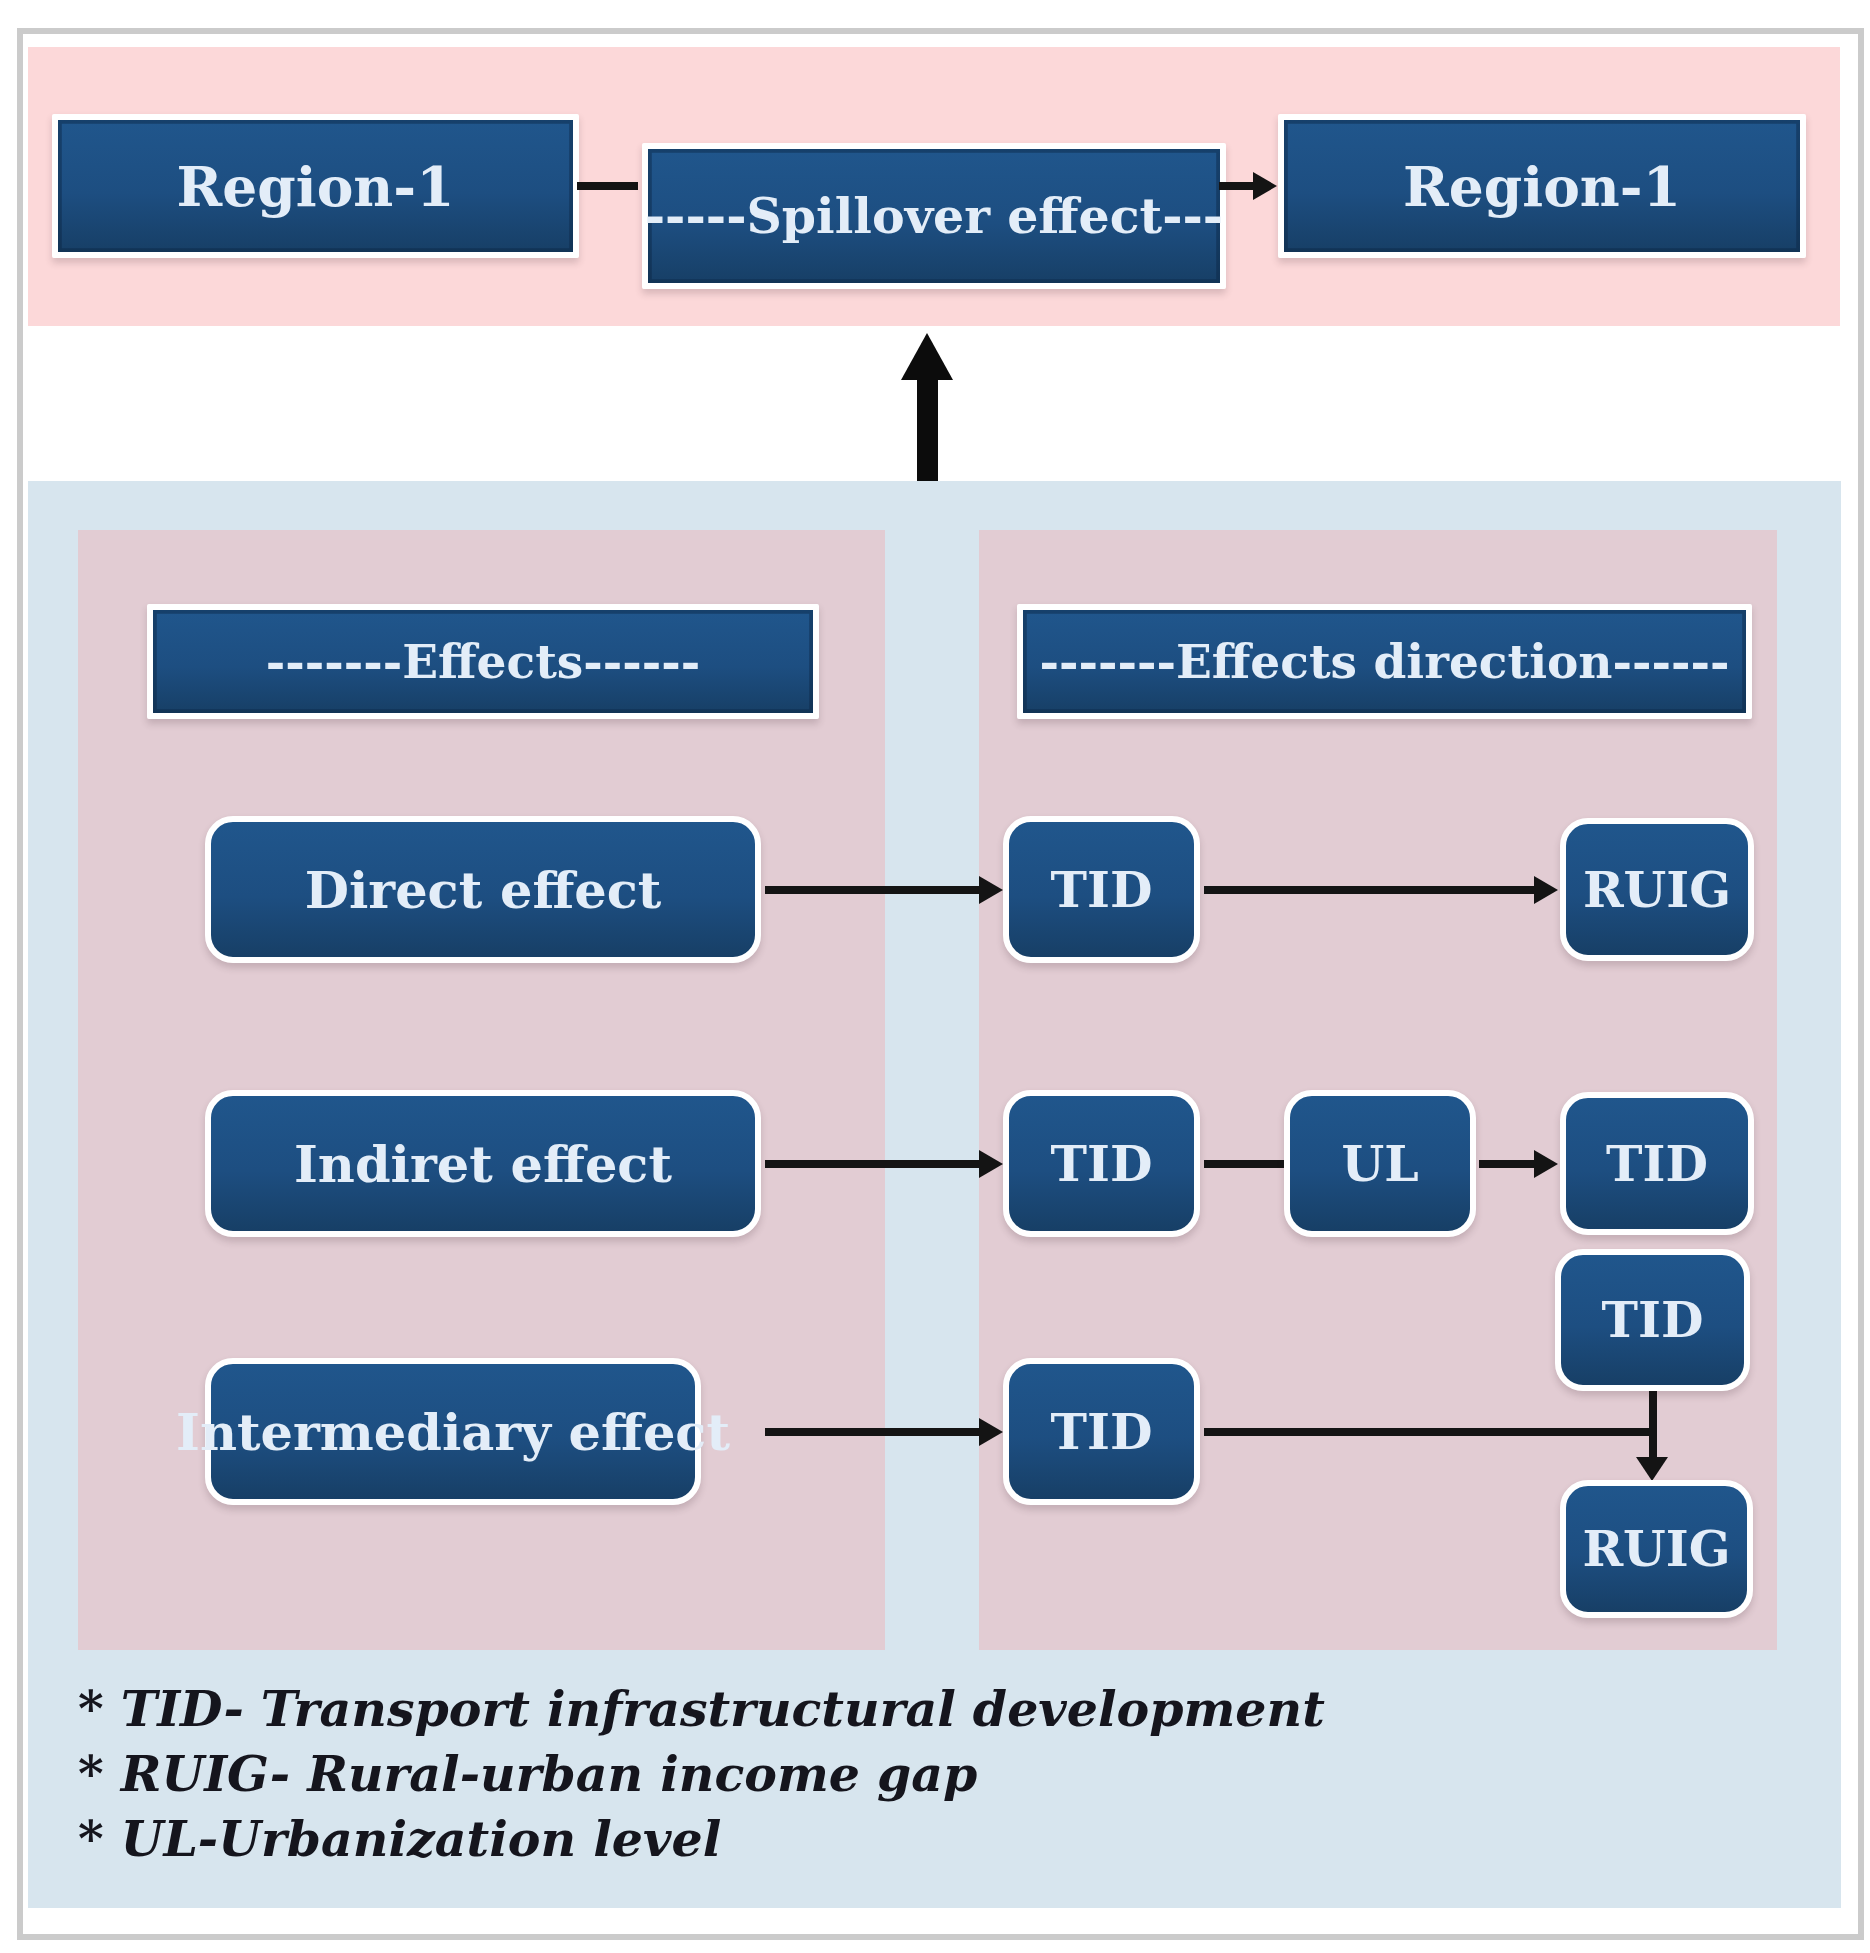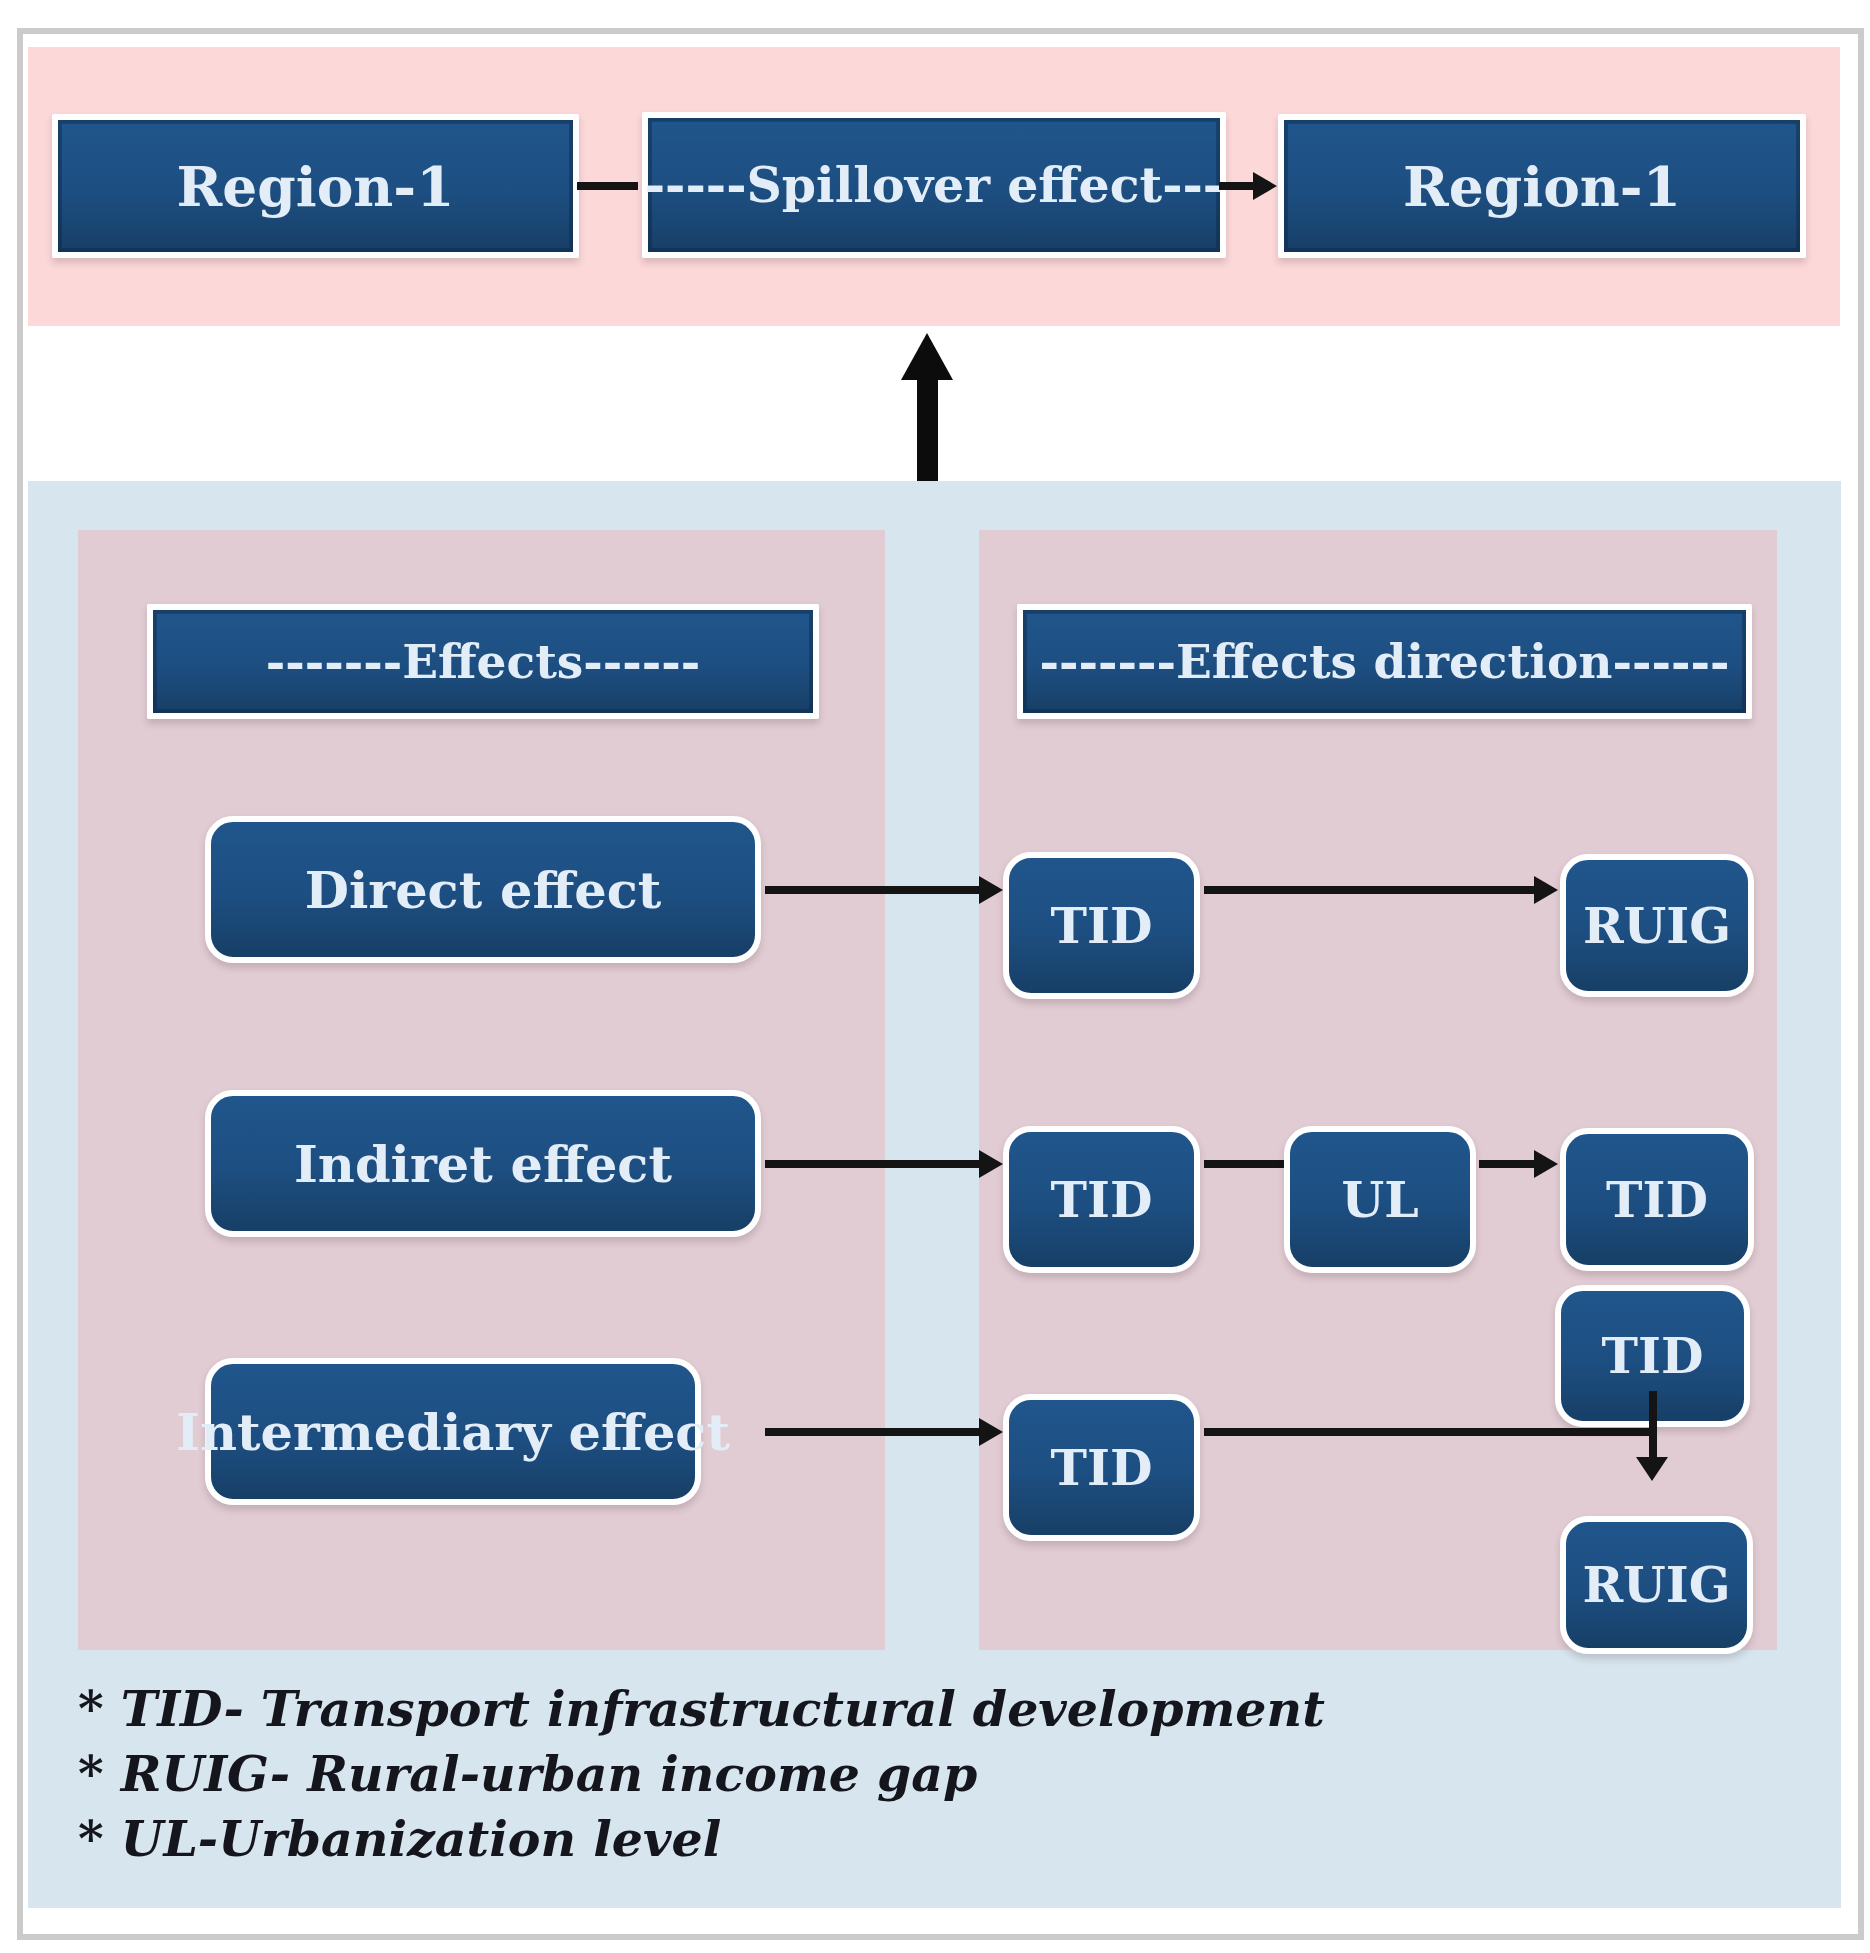--- a/index.html
+++ b/index.html
@@ -66,24 +66,24 @@
   .up-shaft { position:absolute; width:21px; background:#0c0c0c; }
   .up-head  {
     position:absolute; width:0; height:0;
     border-bottom:47px solid #0c0c0c;
     border-left:26.5px solid transparent;
     border-right:26.5px solid transparent;
   }
 
   
   .f-region   { font-size:55px; }
-  .f-spill    { font-size:49px; }
+  .f-spill    { font-size:49px;margin-top:31px; }
   .f-header   { font-size:47px;margin-top:38px; }
   .f-effect   { font-size:51px; }
-  .f-node     { font-size:49px;margin-top:36px; }
+  .f-node     { font-size:49px; }
 
   .legend {
     position:absolute; left:78px; top:1677px; width:1420px;
     color:var(--legend-text,#15151d);
     font-size:49px; font-weight:bold; line-height:65px;
     white-space:nowrap;
     font-style:italic;
   }
 </style>
 </head>

